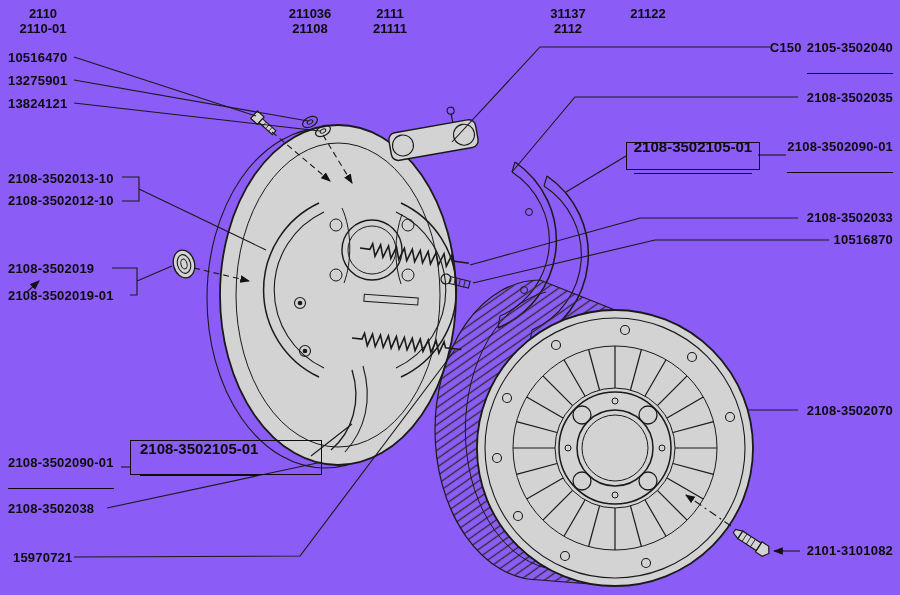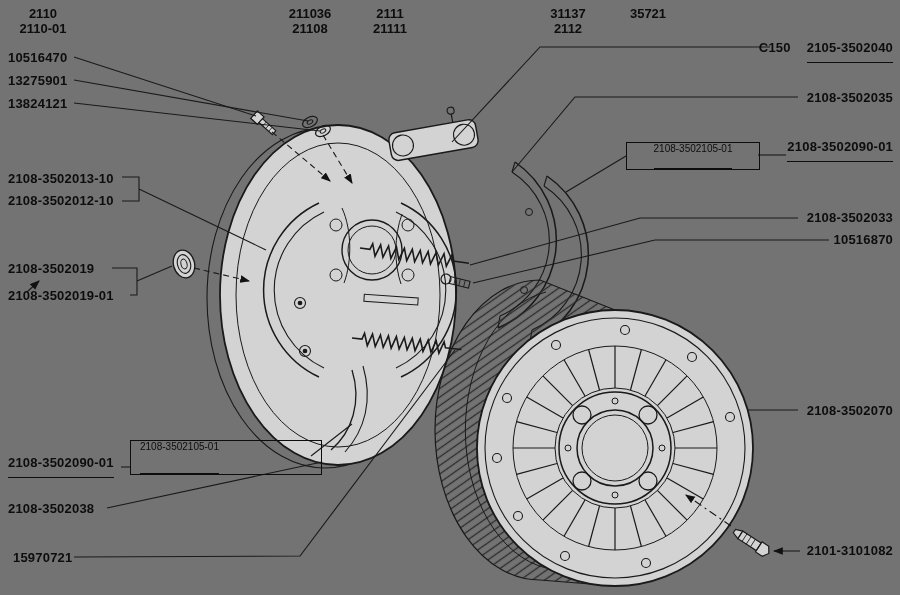--- a/index.html
+++ b/index.html
@@ -1,25 +1,25 @@
 <!DOCTYPE html>
 <html><head>
 <meta charset="utf-8">
 <style>
   html,body{margin:0;padding:0;background:#b9b9b9;}
-  .stage{position:relative;width:900px;height:595px;background:#737373;overflow:hidden;
+  .stage{position:relative;width:900px;height:595px;background:#8b5cf6;overflow:hidden;
          font-family:"Liberation Sans",sans-serif;color:#0d0d0d;}
   svg{position:absolute;left:0;top:0;}
   .lbl{position:absolute;font-size:13px;font-weight:bold;white-space:nowrap;letter-spacing:.2px;}
   .right{text-align:right;}
-  .ul{border-bottom:1.6px solid #0d0d0d;padding-bottom:7px;}
-  .prefix{margin-right:16px;}
+  .ul{border-bottom:1.6px solid #0d0d0d;padding-bottom:18px;}
+  .prefix{margin-right:5px;}
   .col{position:absolute;top:7px;text-align:center;line-height:14.5px;font-size:13px;font-weight:bold;white-space:nowrap;}
-  .box{position:absolute;border:1.6px solid #0d0d0d;display:flex;
-       font-size:10px;font-weight:normal;white-space:nowrap;}
+  .box{position:absolute;border:1.6px solid #0d0d0d;display:flex;align-items:center;
+       font-size:15px;font-weight:bold;white-space:nowrap;}
 </style>
 </head>
 <body>
 
 <div class="stage">
 
   <svg width="900" height="595" viewBox="0 0 900 595">
     <defs>
       <pattern id="hatch" width="7" height="7" patternUnits="userSpaceOnUse" patternTransform="rotate(55)">
         <line x1="3.5" y1="0" x2="3.5" y2="7" stroke="#2b2b2b" stroke-width="1.3"></line>
@@ -221,21 +221,21 @@
   </div>
   <div class="col" style="left:353px;width:74px">
     <div>2111</div>
     <div>21111</div>
   </div>
   <div class="col" style="left:530px;width:76px">
     <div>31137</div>
     <div>2112</div>
   </div>
   <div class="col" style="left:610px;width:76px">
-    <div>35721</div>
+    <div>21122</div>
     <div></div>
   </div>
 
   <div class="lbl" style="left:8px;top:50px">10516470</div>
   <div class="lbl" style="left:8px;top:73px">13275901</div>
   <div class="lbl" style="left:8px;top:96px">13824121</div>
   <div class="lbl" style="left:8px;top:171px">2108-3502013-10</div>
   <div class="lbl" style="left:8px;top:193px">2108-3502012-10</div>
   <div class="lbl" style="left:8px;top:261px">2108-3502019</div>
   <div class="lbl" style="left:8px;top:288px">2108-3502019-01</div>

